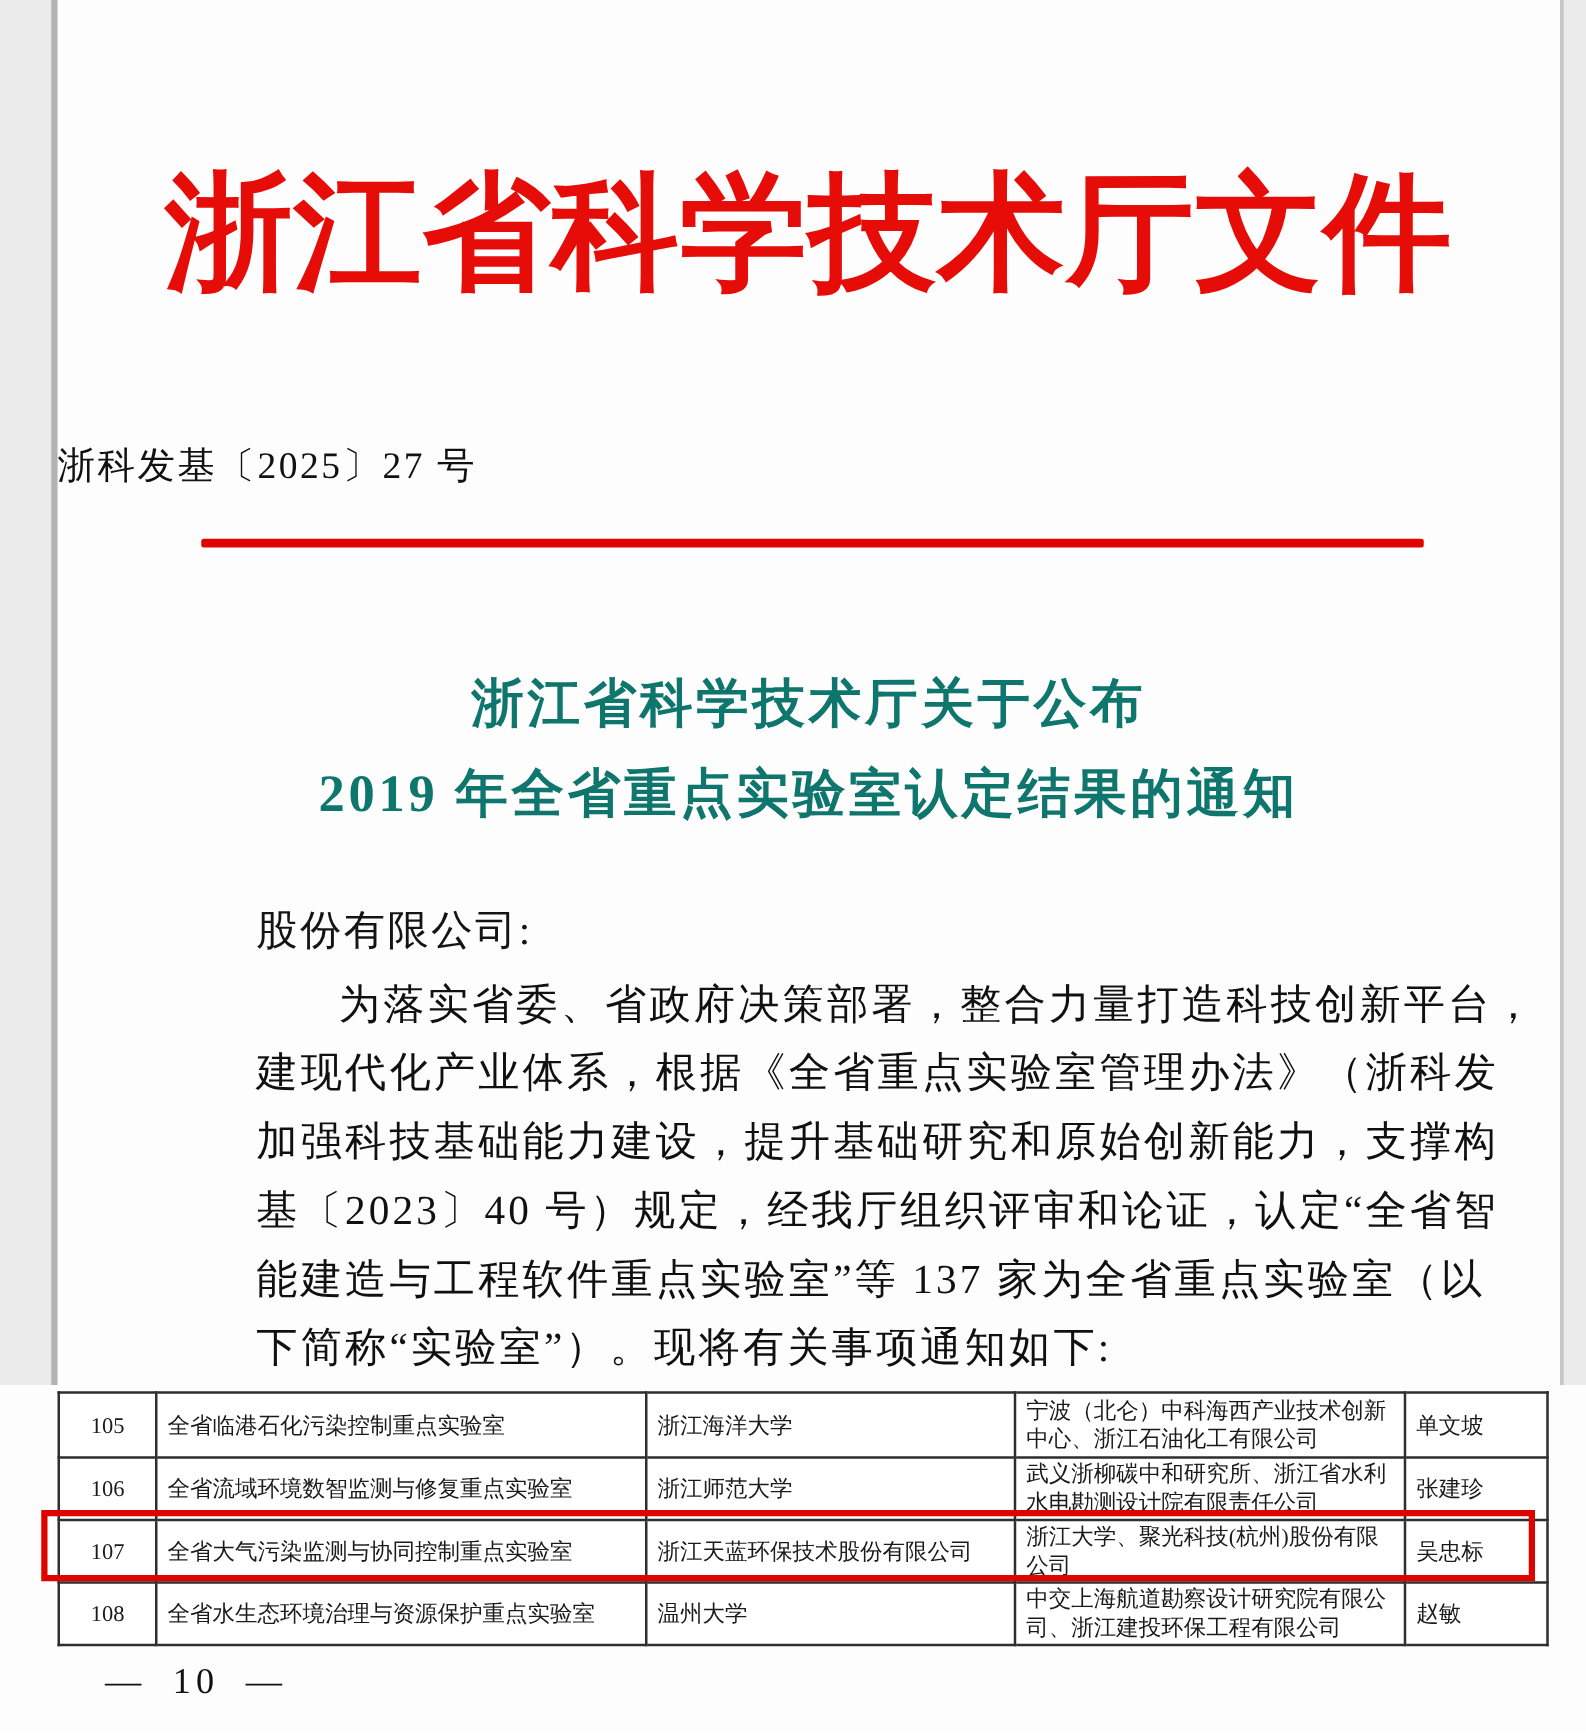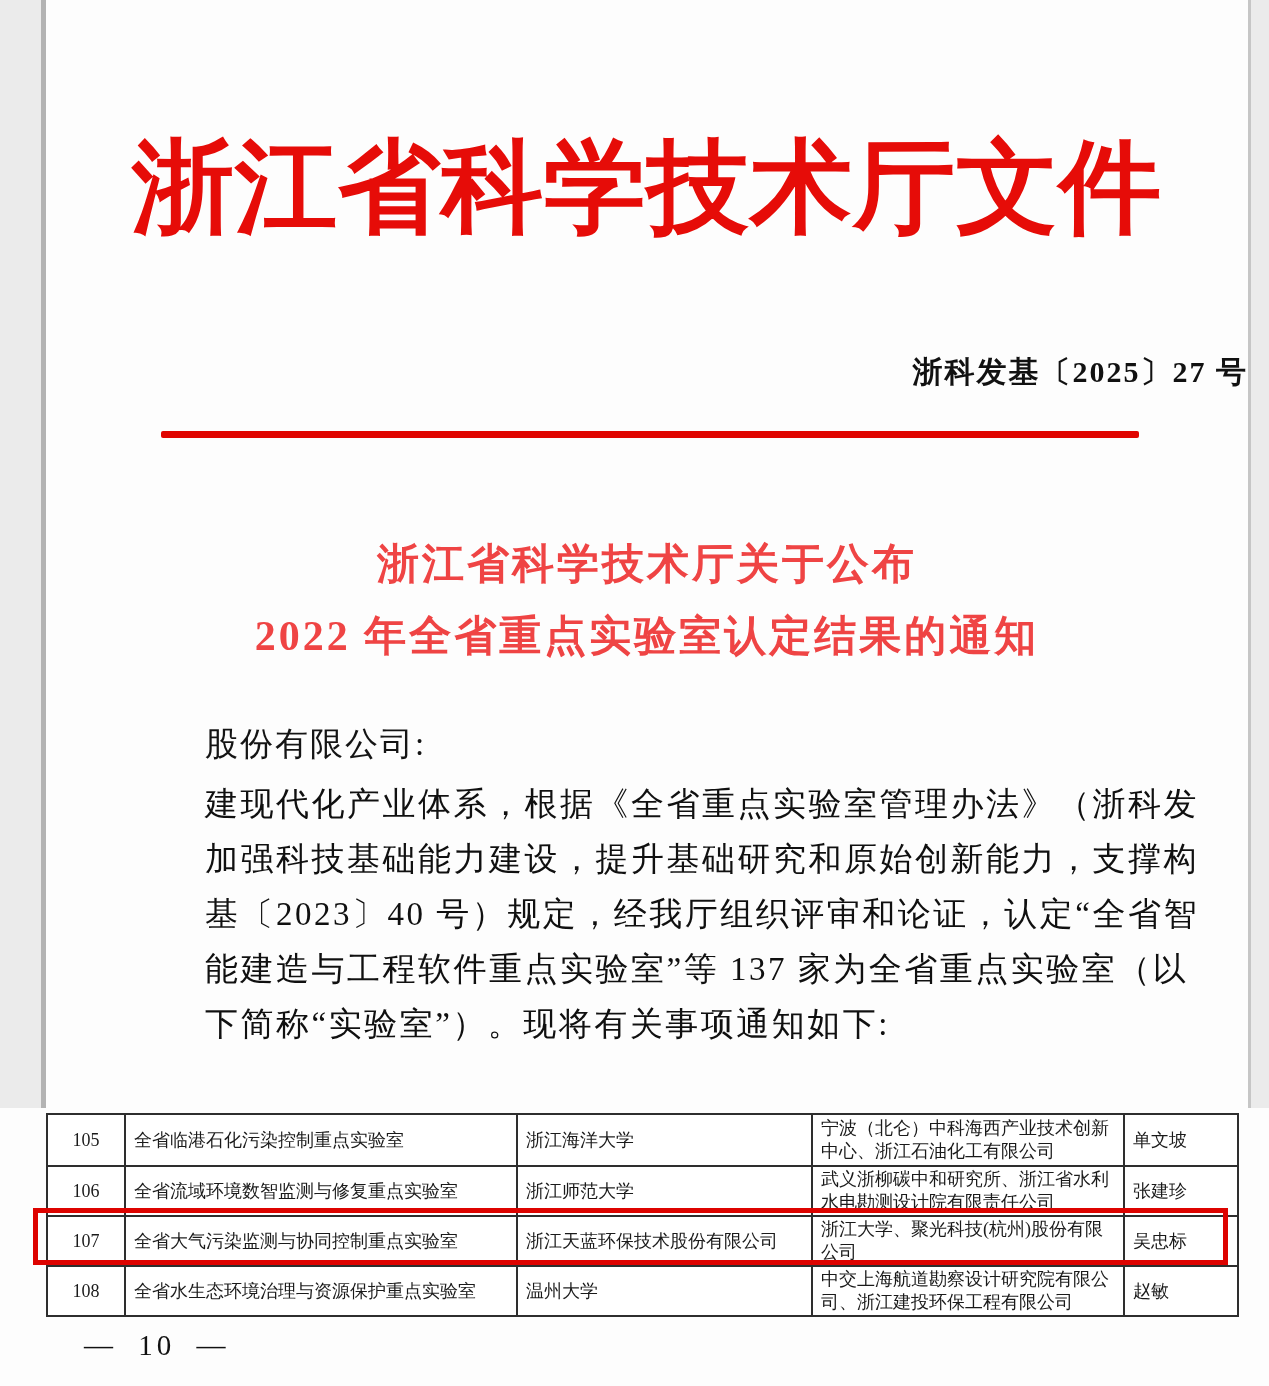--- a/index.html
+++ b/index.html
@@ -11,30 +11,30 @@
   .margin-strip{position:absolute;top:0;height:1108px;background:#ebebeb;}
   .margin-strip.left{left:0;width:41px;border-right:5px solid #b3b3b3;}
   .margin-strip.right{left:1248px;width:21px;border-left:3px solid #c6c6c6;}
 
   .letterhead{
     position:absolute;top:128px;left:46px;width:1202px;
     text-align:center;font-size:102px;font-weight:700;line-height:120px;
     color:#e60c08;letter-spacing:1px;white-space:nowrap;
   }
   .docnum{
-    position:absolute;top:352px;left:46px;width:1202px;text-align:right;
-    font-size:30px;font-weight:700;letter-spacing:2px;color:#111;
+    position:absolute;top:352px;left:46px;width:1202px;text-align:left;
+    font-size:30px;font-weight:400;letter-spacing:2px;color:#111;
   }
   .redline{
     position:absolute;top:431px;left:161px;width:978px;height:7px;
     background:#e00400;border-radius:2px;
   }
   .notice-title{
     position:absolute;top:528px;left:46px;width:1202px;text-align:center;
-    font-size:42px;font-weight:700;line-height:72px;letter-spacing:3px;color:#ef4444;
+    font-size:42px;font-weight:700;line-height:72px;letter-spacing:3px;color:#0f766e;
     white-space:nowrap;
   }
   .salutation{
     position:absolute;top:722px;left:205px;font-size:33px;letter-spacing:2px;
     white-space:nowrap;
   }
   .body-paragraph{
     position:absolute;top:777px;left:205px;width:960px;
     font-size:33px;line-height:55px;letter-spacing:2.5px;color:#101010;
   }
@@ -78,26 +78,27 @@
   <div class="margin-strip right"></div>
 
   <div class="letterhead">浙江省科学技术厅文件</div>
 
   <div class="docnum">浙科发基〔2025〕27 号</div>
 
   <div class="redline"></div>
 
   <div class="notice-title">
     <div>浙江省科学技术厅关于公布</div>
-    <div>2022 年全省重点实验室认定结果的通知</div>
+    <div>2019 年全省重点实验室认定结果的通知</div>
   </div>
 
   <div class="salutation">股份有限公司:</div>
 
   <div class="body-paragraph">
+      <div class="body-line indent">为落实省委、省政府决策部署，整合力量打造科技创新平台，</div>
       <div class="body-line">建现代化产业体系，根据《全省重点实验室管理办法》（浙科发</div>
       <div class="body-line">加强科技基础能力建设，提升基础研究和原始创新能力，支撑构</div>
       <div class="body-line">基〔2023〕40 号）规定，经我厅组织评审和论证，认定“全省智</div>
       <div class="body-line">能建造与工程软件重点实验室”等 137 家为全省重点实验室（以</div>
       <div class="body-line">下简称“实验室”）。现将有关事项通知如下:</div>
     </div>
 
   <table class="results">
     <tbody>
         <tr class="r0">

